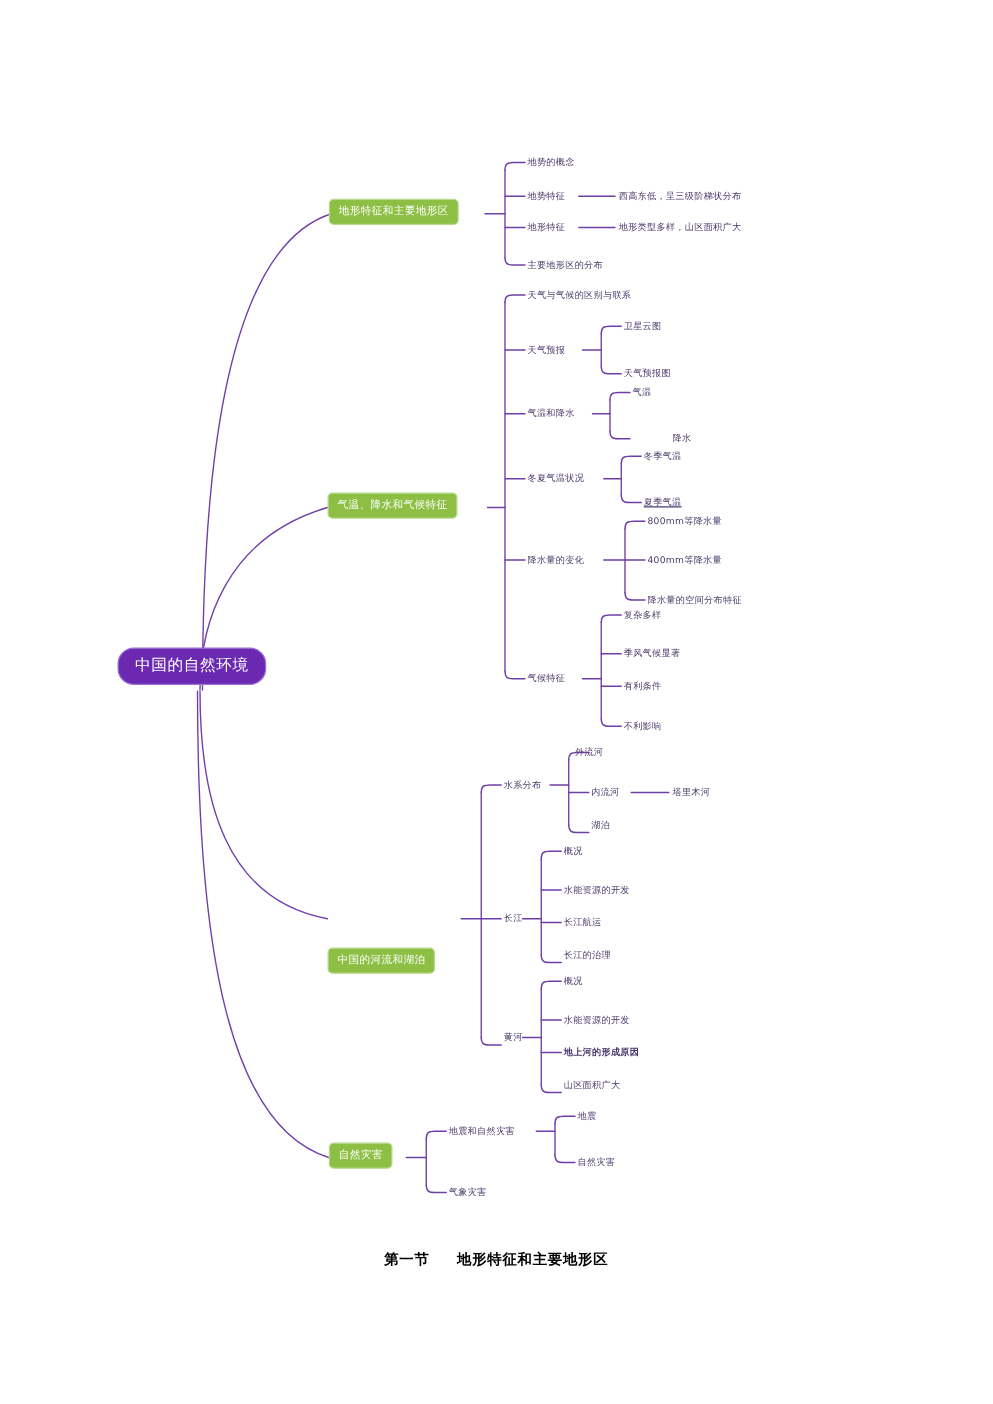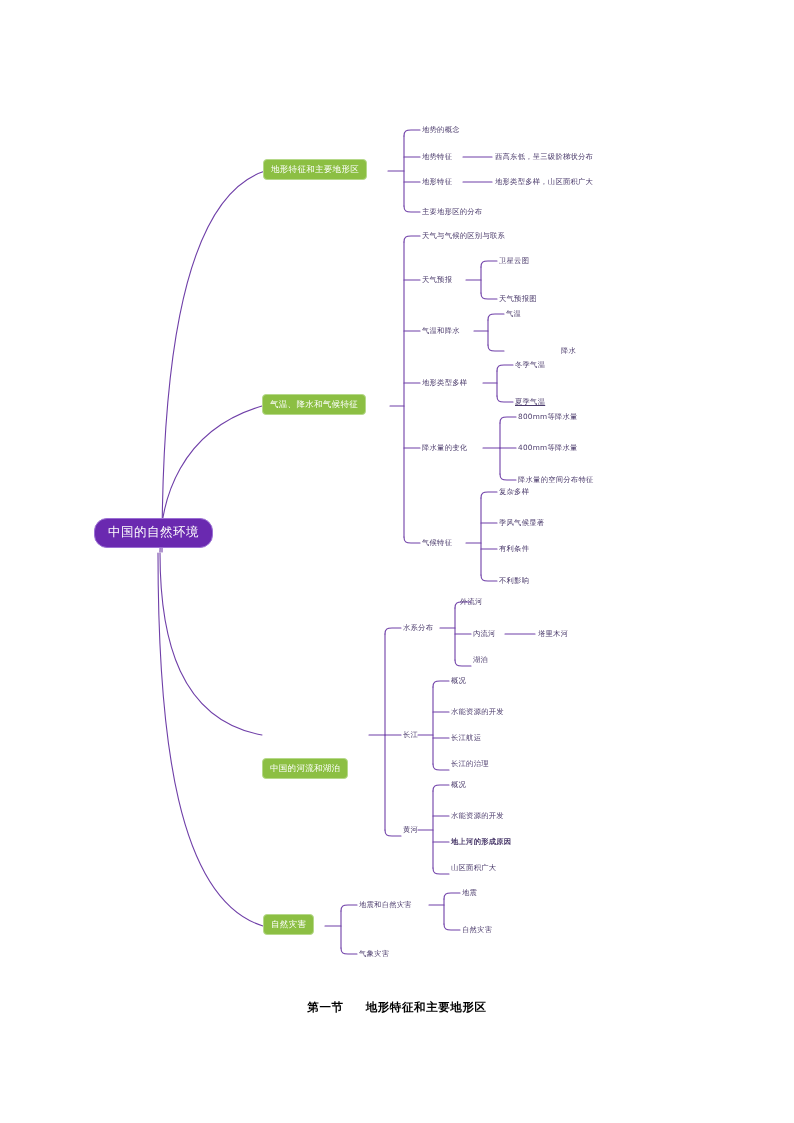--- a/index.html
+++ b/index.html
@@ -204,23 +204,23 @@
   <div class="node l1-node" style="left:262px; top:394px;">气温、降水和气候特征</div>
 
   <div class="node txt-node l2" style="left:422px; top:232px;">天气与气候的区别与联系</div>
 
   <div class="node txt-node l2" style="left:422px; top:276px;">天气预报</div>
   <div class="node txt-node l3" style="left:499px; top:257px;">卫星云图</div>
   <div class="node txt-node l3" style="left:499px; top:295px;">天气预报图</div>
 
   <div class="node txt-node l2" style="left:422px; top:327px;">气温和降水</div>
   <div class="node txt-node l3" style="left:506px; top:310px;">气温</div>
-  <div class="node txt-node l3" style="left:525px; top:347px;padding-left:36px;">降水</div>
-
-  <div class="node txt-node l2" style="left:422px; top:379px;">地形类型多样</div>
+  <div class="node txt-node l3" style="left:502px; top:347px;padding-left:36px;">降水</div>
+
+  <div class="node txt-node l2" style="left:422px; top:379px;">冬夏气温状况</div>
   <div class="node txt-node l3" style="left:515px; top:361px;">冬季气温</div>
   <div class="node txt-node l3" style="left:515px; top:398px;text-decoration:underline;">夏季气温</div>
 
   <div class="node txt-node l2" style="left:422px; top:444px;">降水量的变化</div>
   <div class="node txt-node l3" style="left:518px; top:413px;">800mm等降水量</div>
   <div class="node txt-node l3" style="left:518px; top:444px;">400mm等降水量</div>
   <div class="node txt-node l3" style="left:518px; top:476px;">降水量的空间分布特征</div>
 
   <div class="node txt-node l2" style="left:422px; top:539px;">气候特征</div>
   <div class="node txt-node l3" style="left:499px; top:488px;">复杂多样</div>

